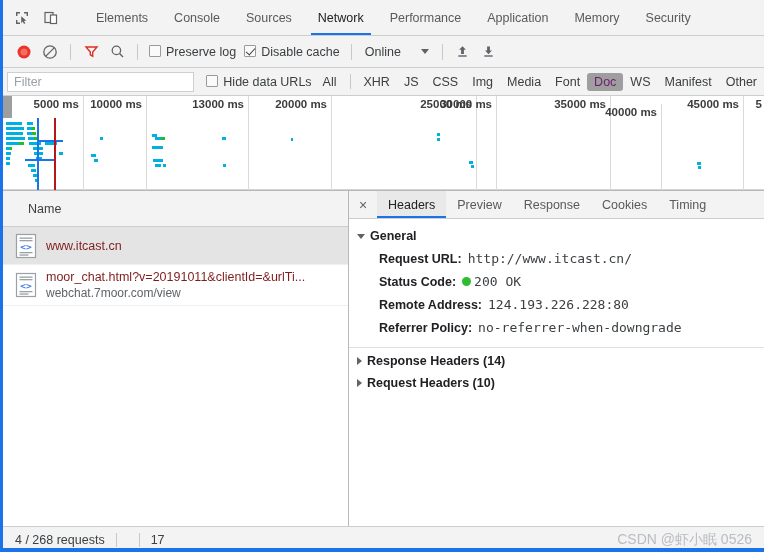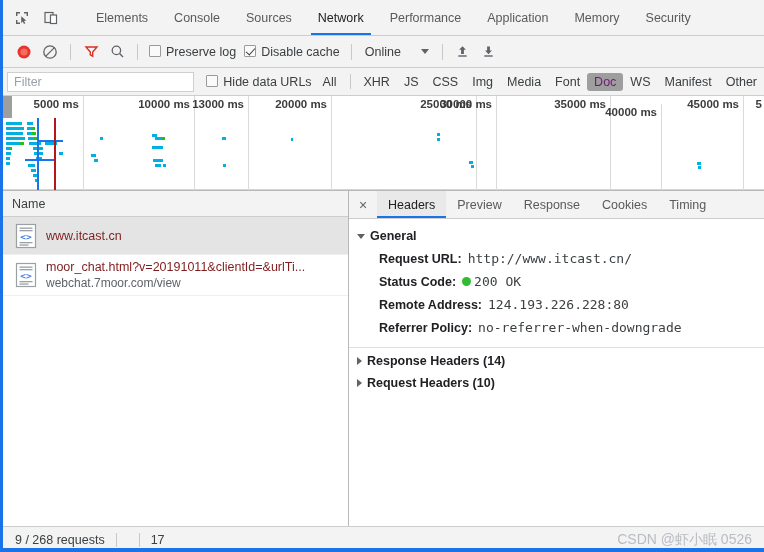--- a/index.html
+++ b/index.html
@@ -118,23 +118,23 @@
 
   
   .reqlist {
     width: 346px; min-width: 346px;
     background: #fff;
     border-right: 1px solid #b8b8b8;
     display: flex; flex-direction: column;
     overflow: hidden;
   }
   .reqlist-head {
-    height: 26px; min-height: 26px;
+    height: 36px; min-height: 26px;
     display: flex; align-items: center;
-    padding-left: 9px;
+    padding-left: 25px;
     font-size: 12.5px; color: #3c4043;
     background: #f3f3f3;
     border-bottom: 1px solid #cdcdcd;
   }
   .req-row {
     display: flex; align-items: center;
     gap: 9px; padding: 5px 8px 5px 12px;
     border-bottom: 1px solid #f0f0f0;
     min-height: 38px;
   }
@@ -318,21 +318,21 @@
       <span class="ftype">Other</span>
     </div>
   </div>
 
   <div class="overview" id="overview">
     <div class="ov-scrollcap"></div>
     <div class="ov-bottomline"></div>
   <div class="ov-tick" style="left: 0px; width: 81px;">
         <span>5000 ms</span>
       </div>
-      <div class="ov-tick" style="left: 0px; width: 192px;">
+      <div class="ov-tick" style="left: 0px; width: 144px;">
         <span>10000 ms</span>
       </div>
       <div class="ov-tick" style="left: 0px; width: 246px;">
         <span>13000 ms</span>
       </div>
       <div class="ov-tick" style="left: 0px; width: 329px;">
         <span>20000 ms</span>
       </div>
       <div class="ov-tick" style="left: 0px; width: 474px;">
         <span>25000 ms</span>
@@ -497,21 +497,21 @@
         </div>
         <div class="sect-head">
           <span class="tri-r"></span>
           <span>Request Headers (10)</span>
         </div>
       </div>
     </div>
   </div>
 
   <div class="statusbar">
-    <span>9 / 268 requests</span>
+    <span>4 / 268 requests</span>
     <span class="ssep"></span>
     <span class="ssep"></span>
     <span>17</span>
     <span class="watermark">CSDN @虾小眠 0526</span>
   </div>
 
   <div class="bottom-accent"></div>
 </div>
 
 </body></html>

